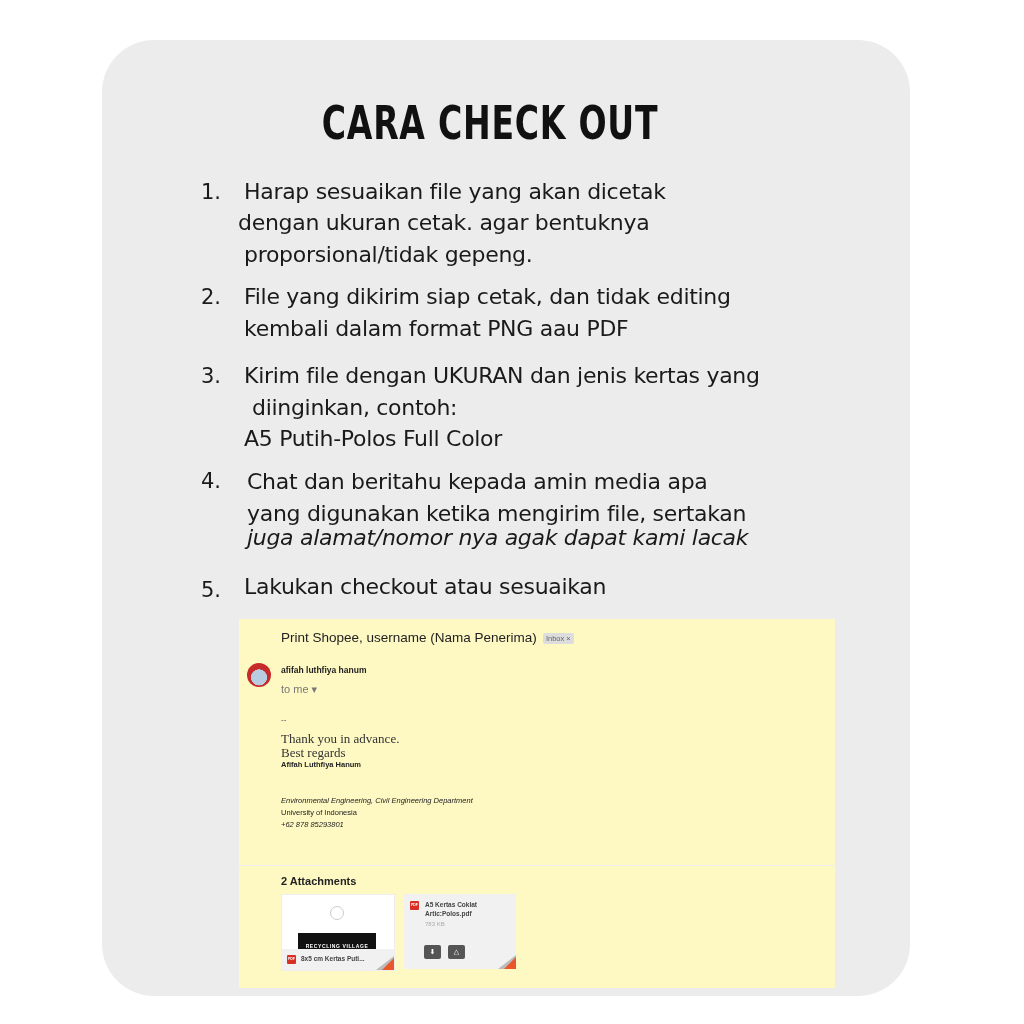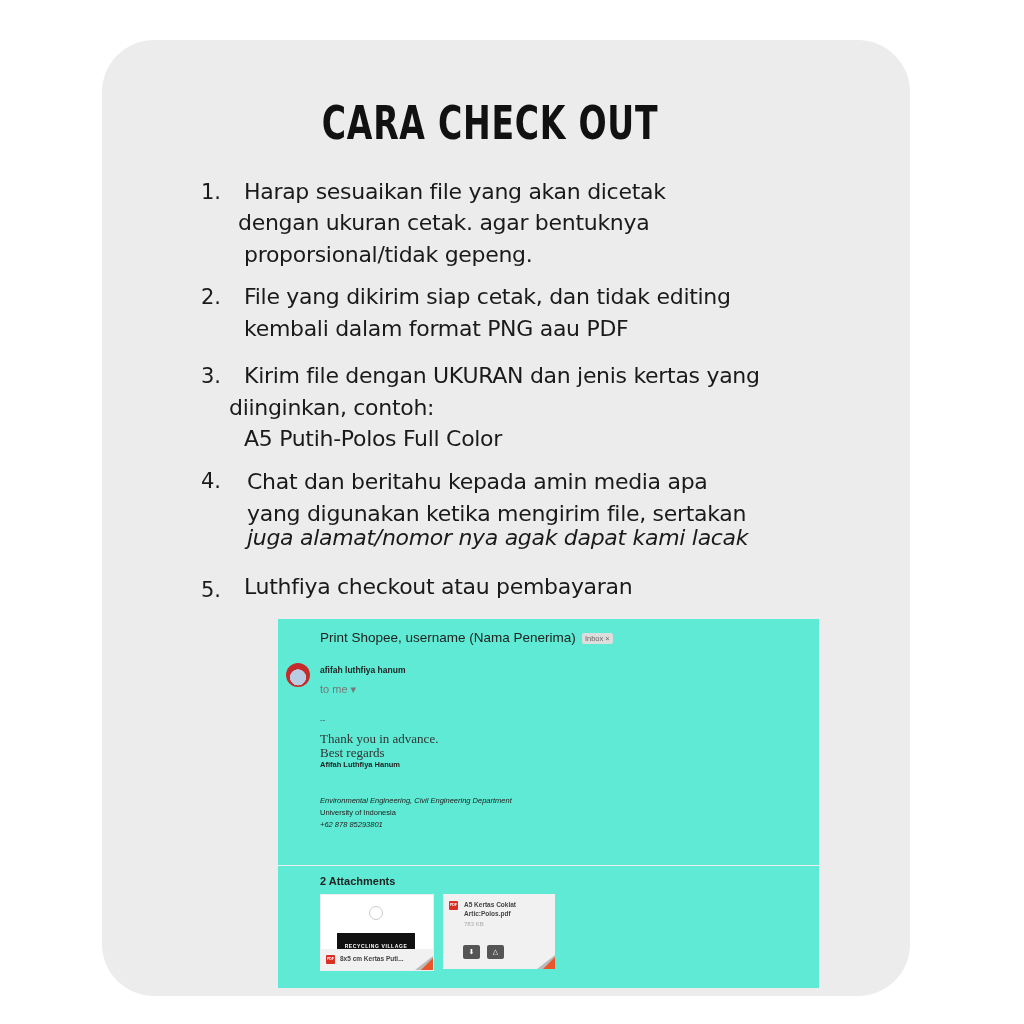--- a/index.html
+++ b/index.html
@@ -15,24 +15,23 @@
     position: absolute; left: 0; top: 96px; width: 980px; text-align: center;
     font-family: "DejaVu Sans", sans-serif; font-weight: bold; font-size: 46px;
     letter-spacing: 1px; color: #111; transform: scaleX(0.72); transform-origin: 490px 0;
   }
   .steps { position: absolute; left: 0; top: 0; width: 1024px; color: #1a1a1a; }
   .step { position: absolute; left: 0; }
   .step .num { position: absolute; font-size: 21px; line-height: 31px; }
   .step .txt { position: absolute; font-size: 22px; line-height: 31.5px; white-space: nowrap; letter-spacing: -0.3px; }
 
   .email {
-    position: absolute; left: 239px; top: 619px; width: 541px; height: 369px;
-    background: #5eead4; overflow: hidden;
+    position: absolute; left: 239px; top: 619px; width: 596px; height: 369px;
+    background: #fef9c3; overflow: hidden;
     font-family: "Liberation Sans", sans-serif;
-    margin-left: 39px;
   }
   .subject { position: absolute; left: 42px; top: 11px; font-size: 13.5px; color: #222; white-space: nowrap; }
   .badge {
     display: inline-block; margin-left: 6px; background: #dddddd; color: #666; font-size: 7.5px;
     padding: 1px 3px; border-radius: 2px; vertical-align: middle;
   }
   .avatar {
     position: absolute; left: 8px; top: 44px; width: 24px; height: 24px; border-radius: 50%;
     background: radial-gradient(circle at 50% 60%, #b9cde2 0 42%, #c62a2a 44% 100%);
   }
@@ -77,32 +76,32 @@
     <span class="txt" style="left:244px;top:239px;">proporsional/tidak gepeng.</span>
   </div>
   <div class="step">
     <span class="num" style="left:201px;top:282px;">2.</span>
     <span class="txt" style="left:244px;top:281px;">File yang dikirim siap cetak, dan tidak editing</span>
     <span class="txt" style="left:244px;top:313px;">kembali dalam format PNG aau PDF</span>
   </div>
   <div class="step">
     <span class="num" style="left:201px;top:361px;">3.</span>
     <span class="txt" style="left:244px;top:360px;">Kirim file dengan UKURAN dan jenis kertas yang</span>
-    <span class="txt" style="left:229px;top:392px;">diinginkan, contoh:</span>
+    <span class="txt" style="left:252px;top:392px;">diinginkan, contoh:</span>
     <span class="txt" style="left:244px;top:423px;">A5 Putih-Polos Full Color</span>
   </div>
   <div class="step">
     <span class="num" style="left:201px;top:466px;">4.</span>
     <span class="txt" style="left:247px;top:466px;">Chat dan beritahu kepada amin media apa</span>
     <span class="txt" style="left:247px;top:498px;">yang digunakan ketika mengirim file, sertakan</span>
     <span class="txt" style="left:247px;top:522px;font-style:italic;">juga alamat/nomor nya agak dapat kami lacak</span>
   </div>
   <div class="step">
     <span class="num" style="left:201px;top:575px;">5.</span>
-    <span class="txt" style="left:244px;top:571px;">Luthfiya checkout atau pembayaran</span>
+    <span class="txt" style="left:244px;top:571px;">Lakukan checkout atau sesuaikan</span>
   </div>
 </div>
 
 <div class="email">
   <div class="subject">
     <span>Print Shopee, username (Nama Penerima)</span><span class="badge">Inbox ×</span>
   </div>
   <div class="avatar"></div>
   <div class="sender">afifah luthfiya hanum</div>
   <div class="tome">to me ▾</div>

